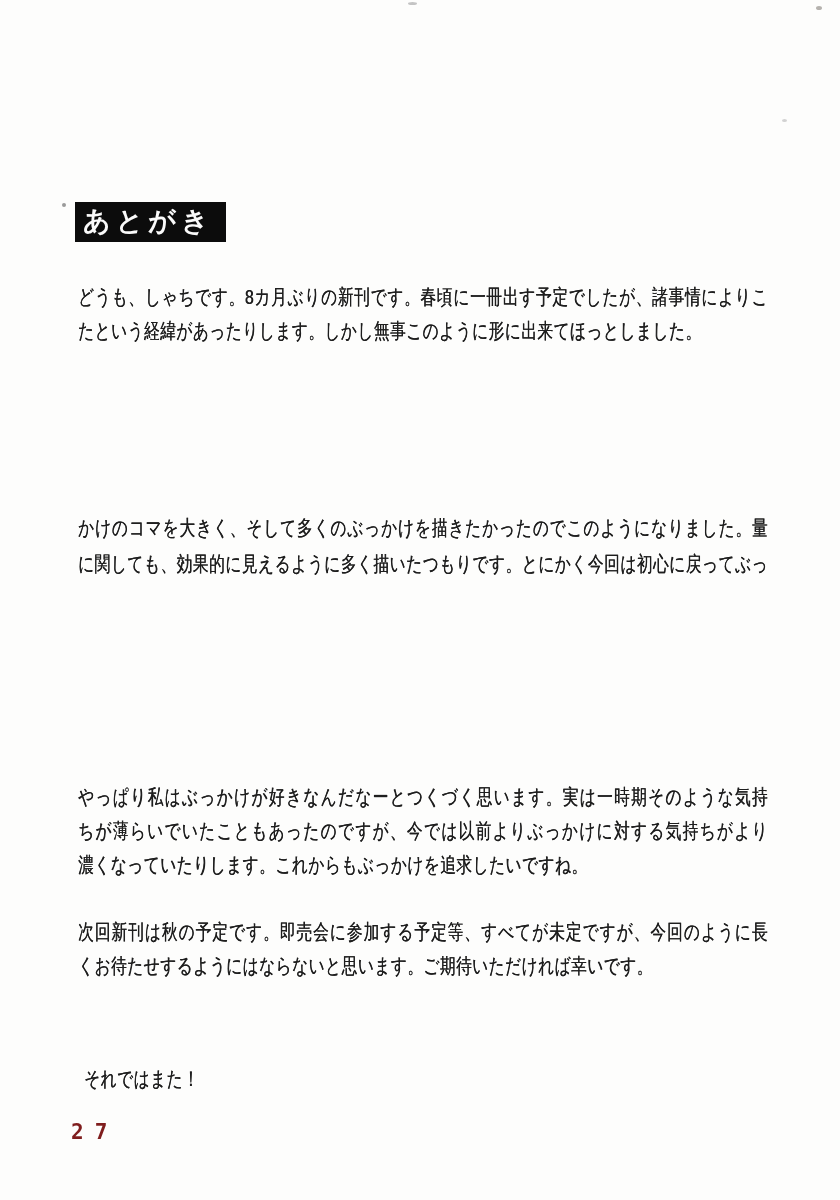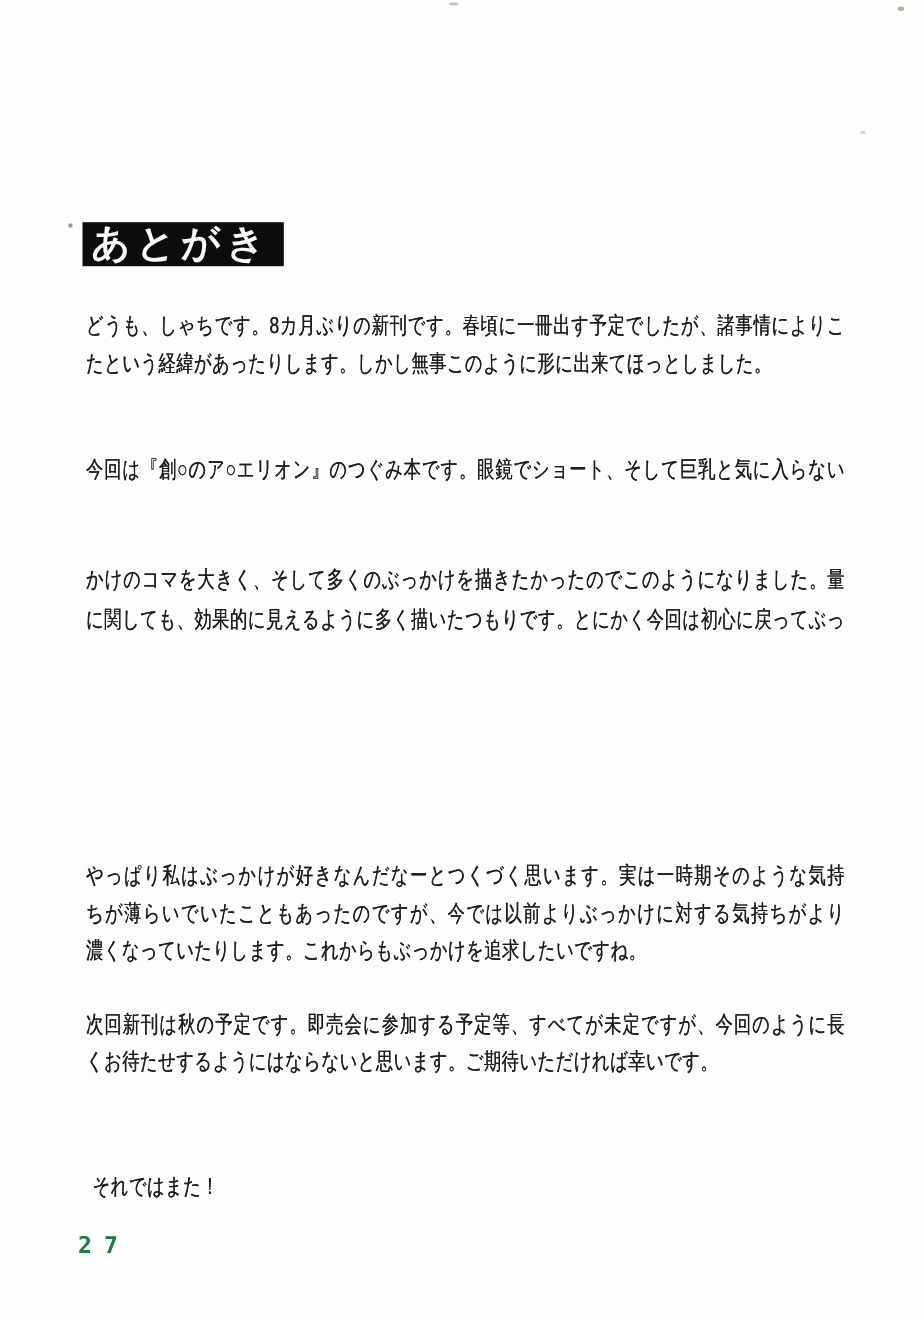--- a/index.html
+++ b/index.html
@@ -12,21 +12,21 @@
     position:relative;width:840px;height:1200px;overflow:hidden;
     background:#fdfdfc;
     color:#1e1e1e;
   }
   
   .title-box{
     position:absolute;left:75px;top:202px;height:38px;
     background:#0c0c0c;color:#fafafa;
     display:flex;align-items:center;
     padding:0 12px 2px 8px;
-    font-size:35px;font-weight:bold;letter-spacing:5px;
+    font-size:27px;font-weight:bold;letter-spacing:5px;
   }
   
   .para{position:absolute;left:78px;width:690px;}
   .line{display:block;height:34px;overflow:visible;}
   .para.wide-lead .line{height:36px;}
   .line > span{
     display:block;width:920px;
     transform:scaleX(0.75);transform-origin:0 50%;
     font-size:21px;line-height:34px;
     font-weight:500;
@@ -34,21 +34,21 @@
     text-shadow:0.4px 0 0 currentColor;
     letter-spacing:0.5px;
   }
   .para.wide-lead .line > span{line-height:36px;}
   .line.j > span{text-align:justify;text-align-last:justify;}
   .line.last > span{text-align:left;text-align-last:left;}
   .closing{left:84px;margin-top:46px;}
   .page-number{
     position:absolute;left:71px;top:1120px;
     font-size:21px;font-weight:bold;letter-spacing:11px;
-    color:#15803d;
+    color:#7f1d1d;
     font-family:"DejaVu Sans Mono","Liberation Mono",monospace;
   }
   
   .speck{position:absolute;border-radius:50%;}
   .speck.s1{left:408px;top:2px;width:9px;height:3px;background:#c4c4c4;}
   .speck.s2{left:816px;top:6px;width:6px;height:4px;background:#b5b2ae;}
   .speck.s3{left:62px;top:203px;width:4px;height:4px;background:#9a9a9a;}
   .speck.s4{left:782px;top:119px;width:5px;height:3px;background:#d2d2d2;}
 </style>
 </head>
@@ -63,23 +63,20 @@
   <section class="para" style="top:280px">
     <div class="line j">
         <span>どうも、しゃちです。8カ月ぶりの新刊です。春頃に一冊出す予定でしたが、諸事情によりこ</span>
       </div>
     <div class="line last">
         <span>たという経緯があったりします。しかし無事このように形に出来てほっとしました。</span>
       </div>
   </section>
 
   <section class="para" style="top:411px">
-    <div class="line j">
-        <span>今回は『創○のア○エリオン』のつぐみ本です。眼鏡でショート、そして巨乳と気に入らない</span>
-      </div>
   </section>
 
   <section class="para wide-lead" style="top:510px">
     <div class="line j">
         <span>かけのコマを大きく、そして多くのぶっかけを描きたかったのでこのようになりました。量</span>
       </div>
     <div class="line j">
         <span>に関しても、効果的に見えるように多く描いたつもりです。とにかく今回は初心に戻ってぶっ</span>
       </div>
   </section>

